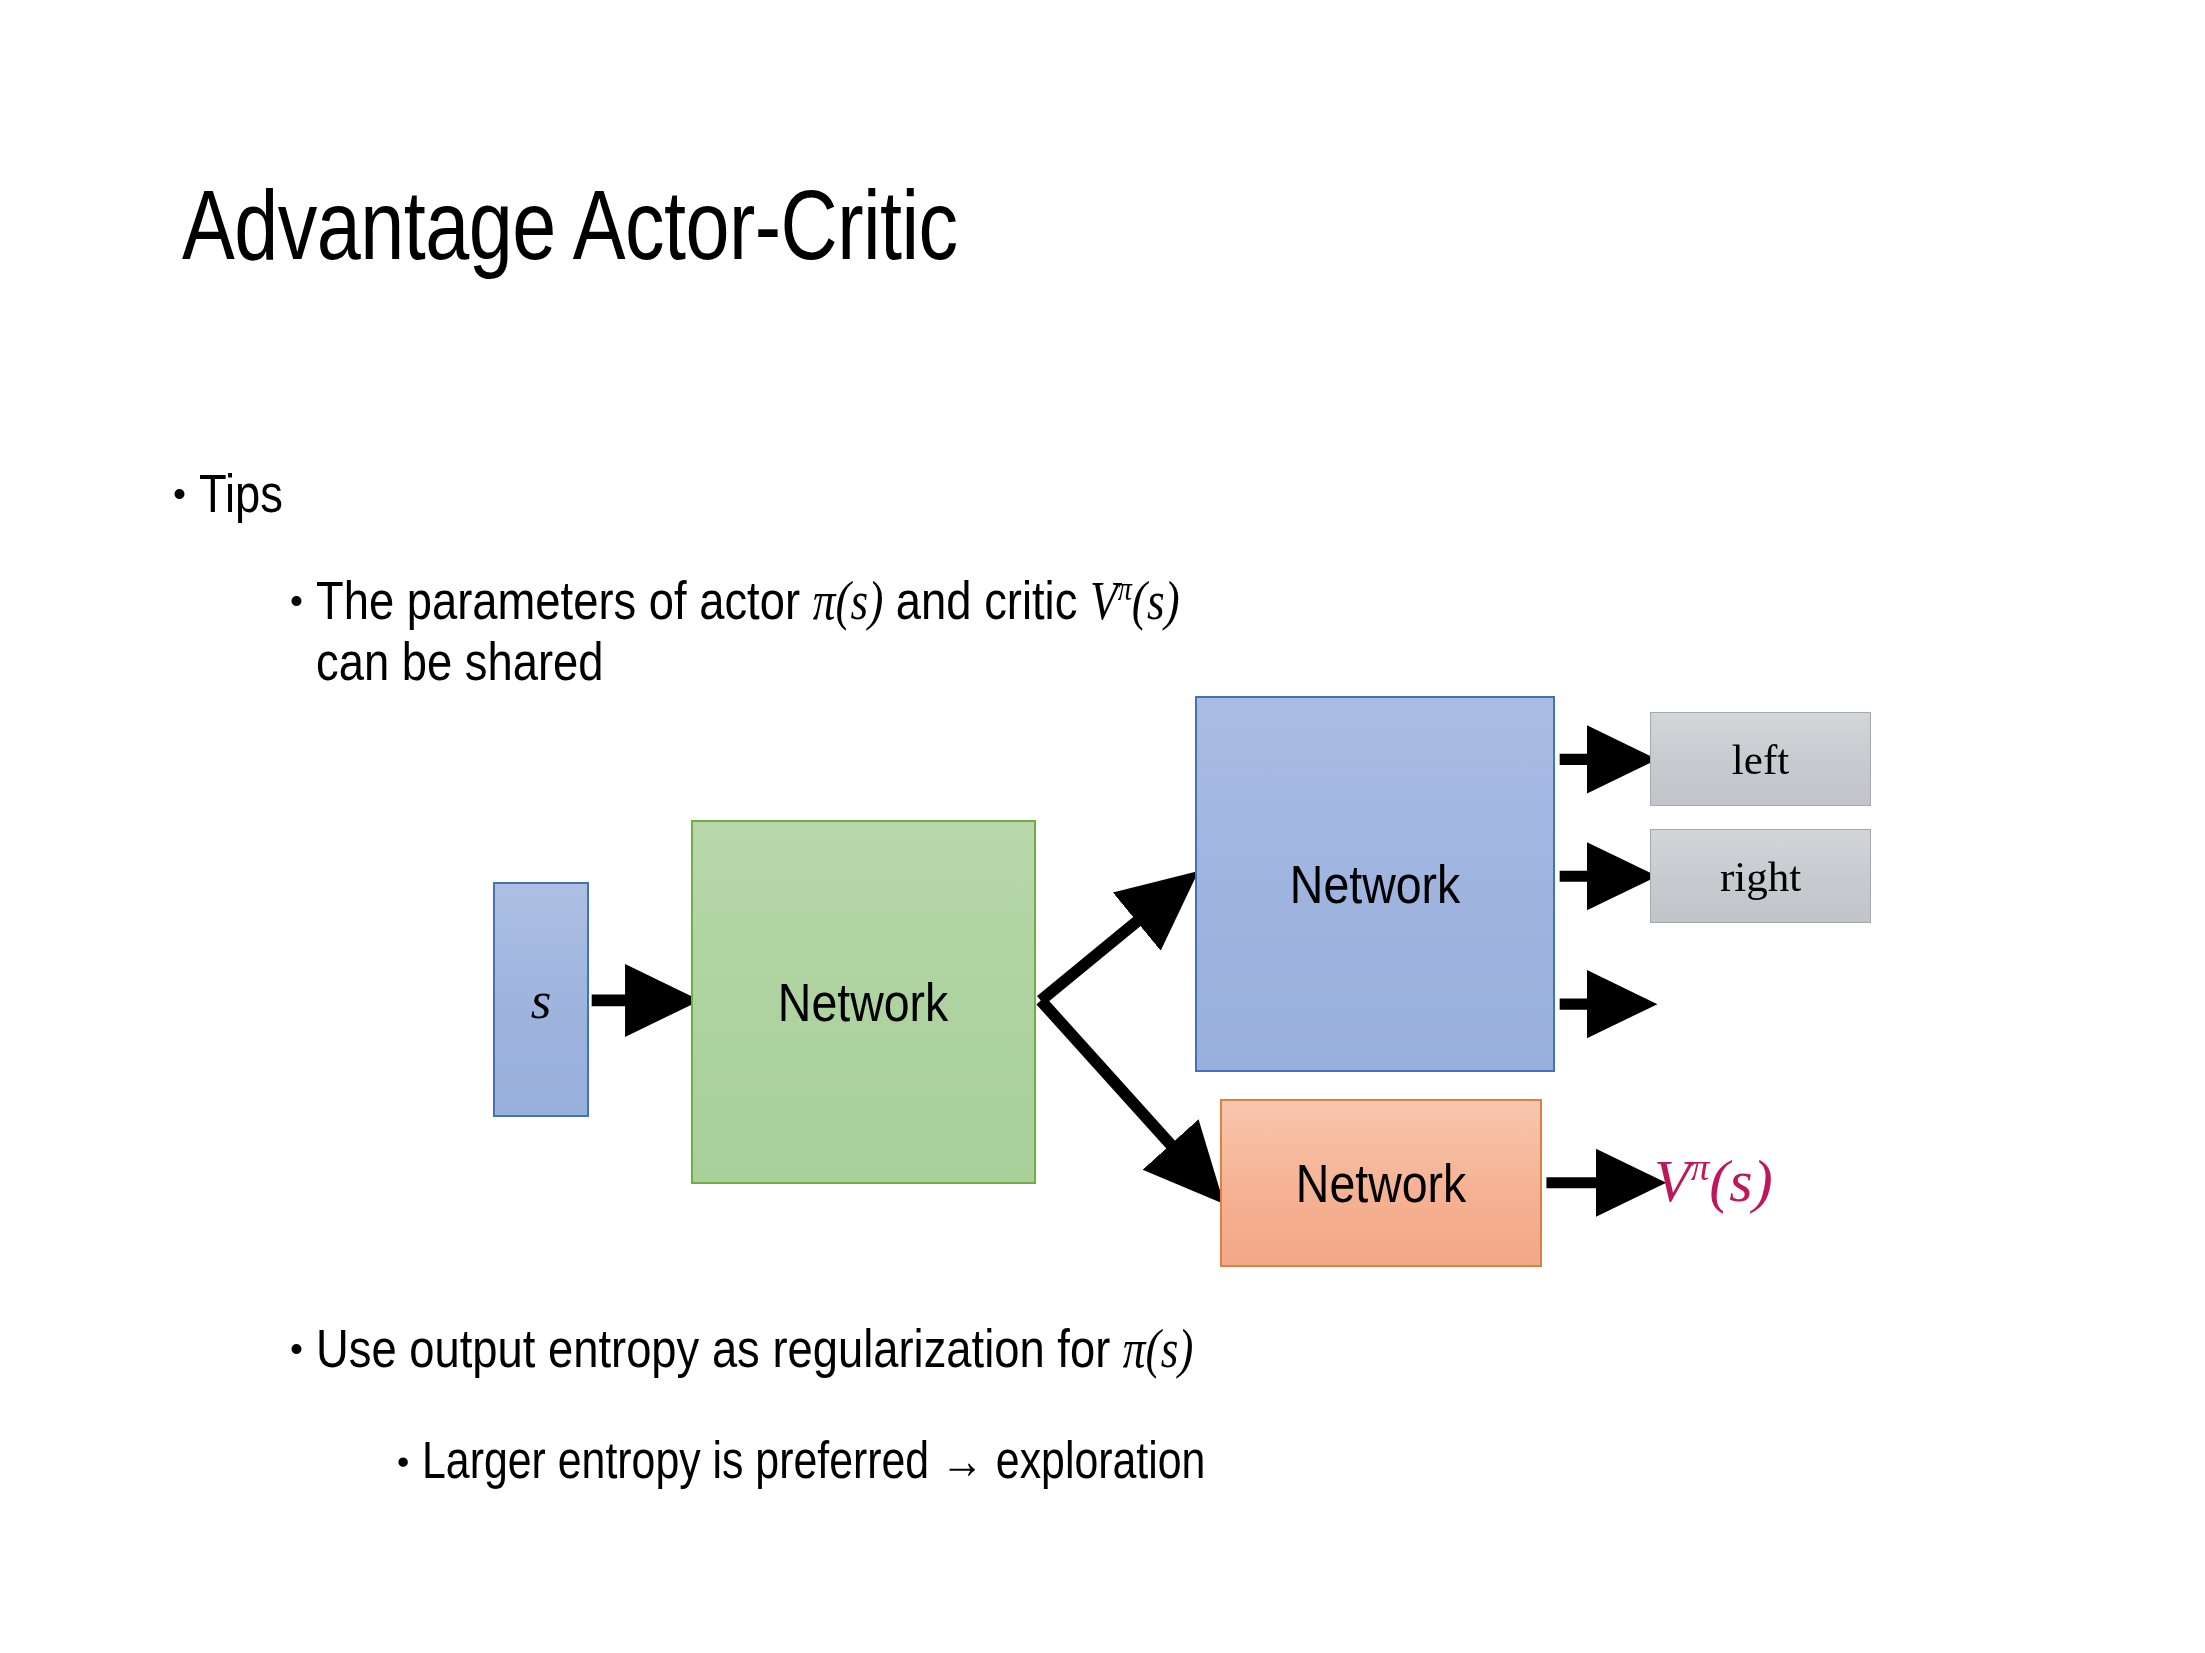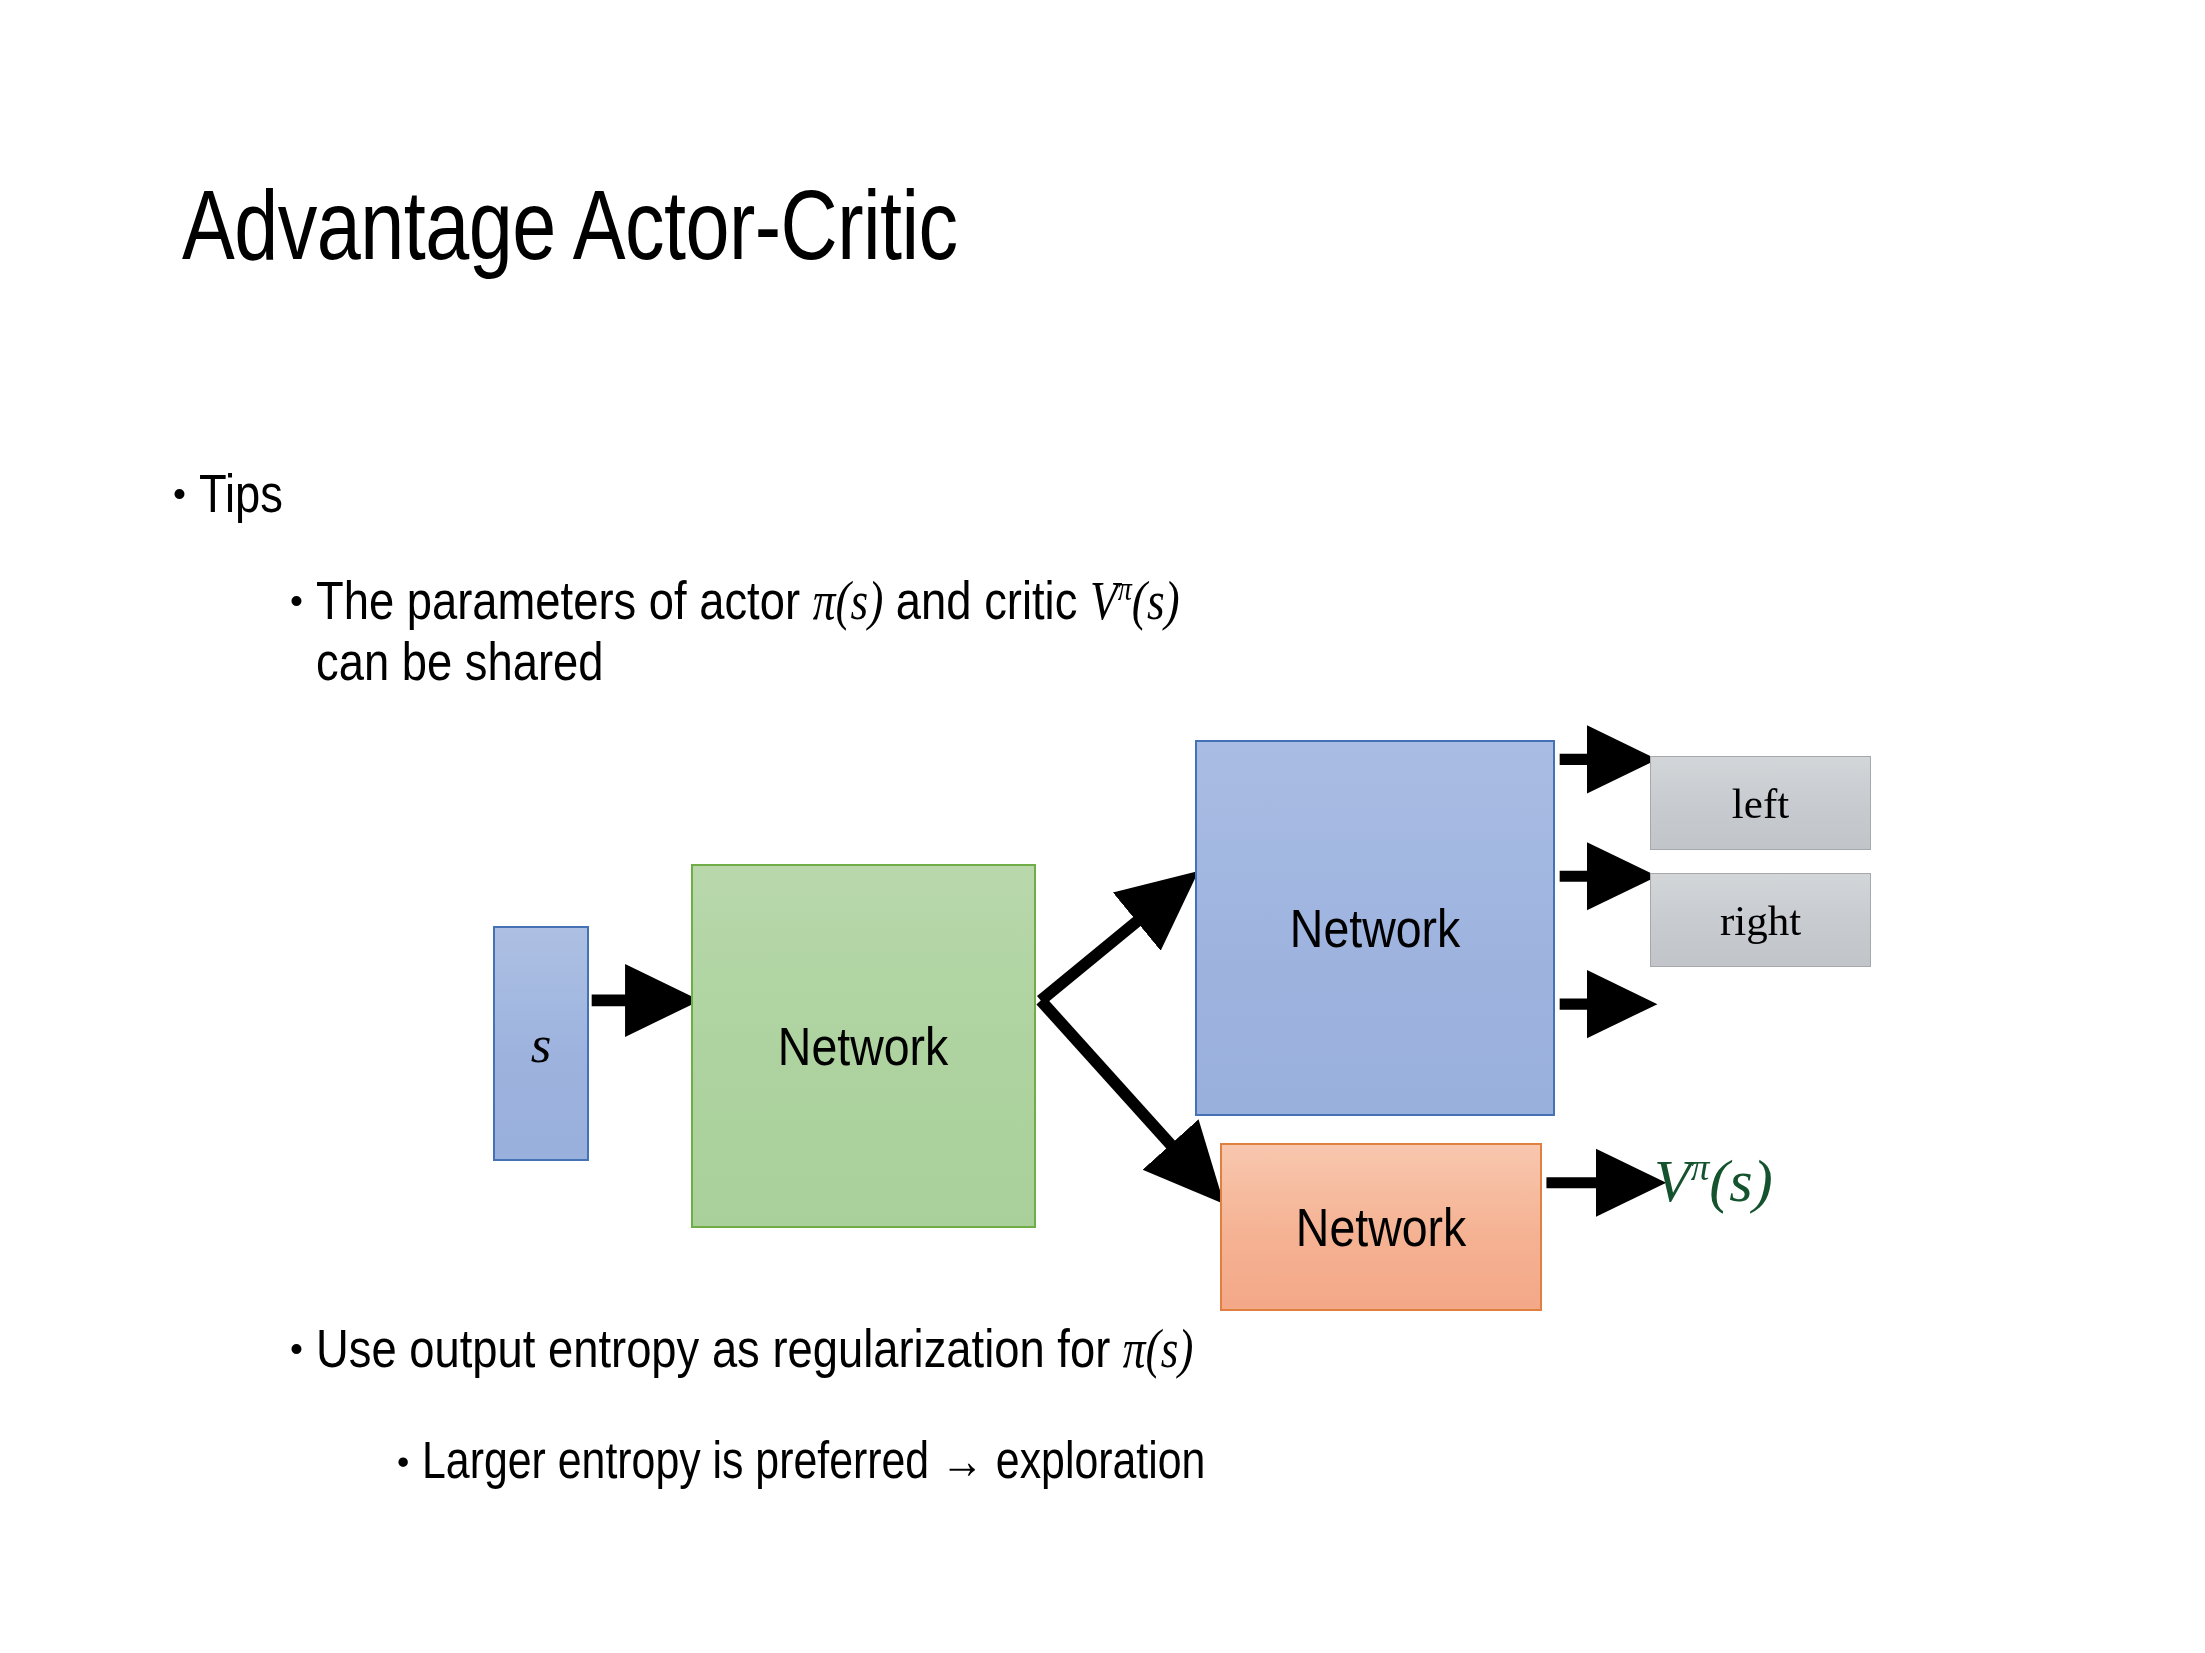--- a/index.html
+++ b/index.html
@@ -111,21 +111,20 @@
     pointer-events: none;
   }
   .node {
     position: absolute;
     box-sizing: border-box;
     display: flex;
     align-items: center;
     justify-content: center;
     font-family: "Liberation Sans", sans-serif;
     color: #000;
-    margin-top: 44px;
   }
   .node-label {
     transform: scaleX(0.86);
     transform-origin: center;
     white-space: nowrap;
   }
 
   
   #node-input {
     left: 493px;
@@ -193,21 +192,21 @@
 
   
   #value-output {
     position: absolute;
     left: 1654px;
     top: 1147px;
     font-family: "Liberation Serif", serif;
     font-style: italic;
     font-size: 60px;
     white-space: nowrap;
-    color: #14532d;
+    color: #be185d;
   }
   #value-output .sup-pi { font-size: 0.62em; }
 
   svg.arrows {
     position: absolute;
     left: 0;
     top: 0;
     width: 2205px;
     height: 1654px;
   }

